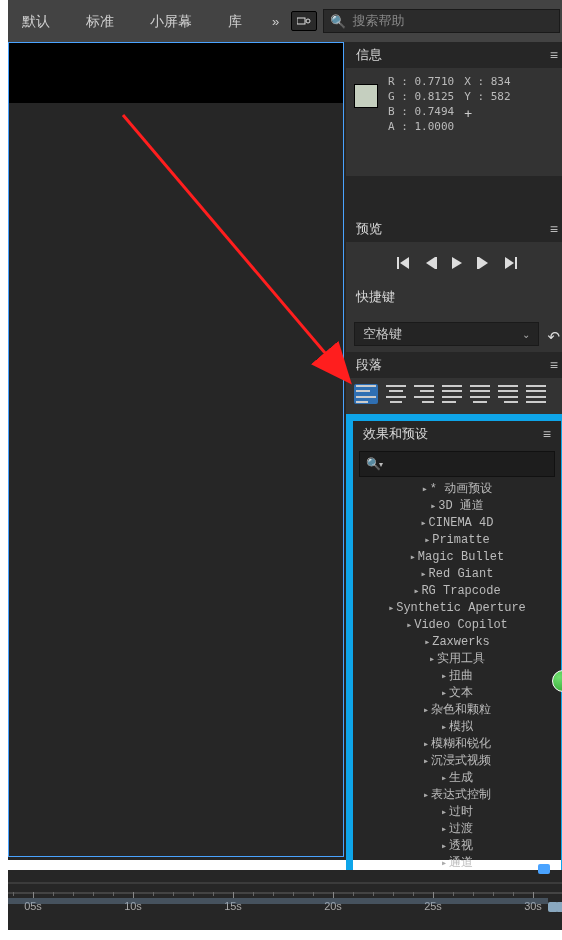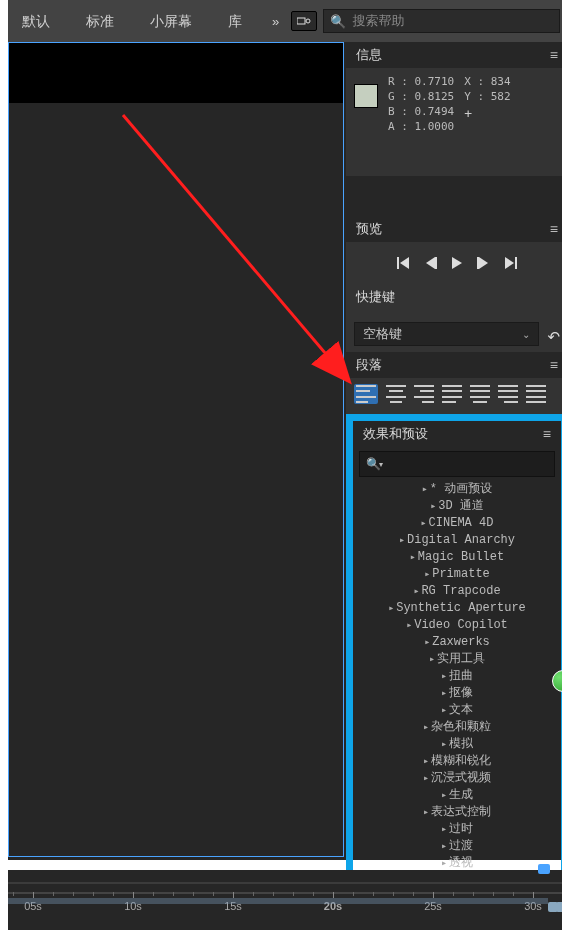--- a/index.html
+++ b/index.html
@@ -489,30 +489,29 @@
         <span class="menu">≡</span>
       </div>
       <div class="fx-search">
         <span class="mag">🔍</span>
           <span class="caret">▾</span>
       </div>
       <div class="fx-tree" id="fx-tree">
           <div class="fx-item"><span class="arrow">▸</span><span>* 动画预设</span></div>
           <div class="fx-item"><span class="arrow">▸</span><span>3D 通道</span></div>
           <div class="fx-item"><span class="arrow">▸</span><span>CINEMA 4D</span></div>
-          <div class="fx-item"><span class="arrow">▸</span><span>Digital Anarchy</span></div>
+          <div class="fx-item"><span class="arrow">▸</span><span>Primatte</span></div>
           <div class="fx-item"><span class="arrow">▸</span><span>Magic Bullet</span></div>
-          <div class="fx-item"><span class="arrow">▸</span><span>Primatte</span></div>
+          <div class="fx-item"><span class="arrow">▸</span><span>Red Giant</span></div>
           <div class="fx-item"><span class="arrow">▸</span><span>RG Trapcode</span></div>
           <div class="fx-item"><span class="arrow">▸</span><span>Synthetic Aperture</span></div>
           <div class="fx-item"><span class="arrow">▸</span><span>Video Copilot</span></div>
           <div class="fx-item"><span class="arrow">▸</span><span>Zaxwerks</span></div>
           <div class="fx-item"><span class="arrow">▸</span><span>实用工具</span></div>
           <div class="fx-item"><span class="arrow">▸</span><span>扭曲</span></div>
-          <div class="fx-item"><span class="arrow">▸</span><span>抠像</span></div>
           <div class="fx-item"><span class="arrow">▸</span><span>文本</span></div>
           <div class="fx-item"><span class="arrow">▸</span><span>杂色和颗粒</span></div>
           <div class="fx-item"><span class="arrow">▸</span><span>模拟</span></div>
           <div class="fx-item"><span class="arrow">▸</span><span>模糊和锐化</span></div>
           <div class="fx-item"><span class="arrow">▸</span><span>沉浸式视频</span></div>
           <div class="fx-item"><span class="arrow">▸</span><span>生成</span></div>
           <div class="fx-item"><span class="arrow">▸</span><span>表达式控制</span></div>
           <div class="fx-item"><span class="arrow">▸</span><span>过时</span></div>
           <div class="fx-item"><span class="arrow">▸</span><span>过渡</span></div>
           <div class="fx-item"><span class="arrow">▸</span><span>透视</span></div>
@@ -540,21 +539,21 @@
         <div class="tick small" style="left: 165px;"></div>
         <div class="tick small" style="left: 185px;"></div>
         <div class="tick small" style="left: 205px;"></div>
         <div class="tick" style="left: 225px;"></div>
         <div class="tick-label" style="left: 225px;">15s</div>
         <div class="tick small" style="left: 245px;"></div>
         <div class="tick small" style="left: 265px;"></div>
         <div class="tick small" style="left: 285px;"></div>
         <div class="tick small" style="left: 305px;"></div>
         <div class="tick" style="left: 325px;"></div>
-        <div class="tick-label" style="left: 325px; font-weight: bold;">20s</div>
+        <div class="tick-label" style="left: 325px;">20s</div>
         <div class="tick small" style="left: 345px;"></div>
         <div class="tick small" style="left: 365px;"></div>
         <div class="tick small" style="left: 385px;"></div>
         <div class="tick small" style="left: 405px;"></div>
         <div class="tick" style="left: 425px;"></div>
         <div class="tick-label" style="left: 425px;">25s</div>
         <div class="tick small" style="left: 445px;"></div>
         <div class="tick small" style="left: 465px;"></div>
         <div class="tick small" style="left: 485px;"></div>
         <div class="tick small" style="left: 505px;"></div>

